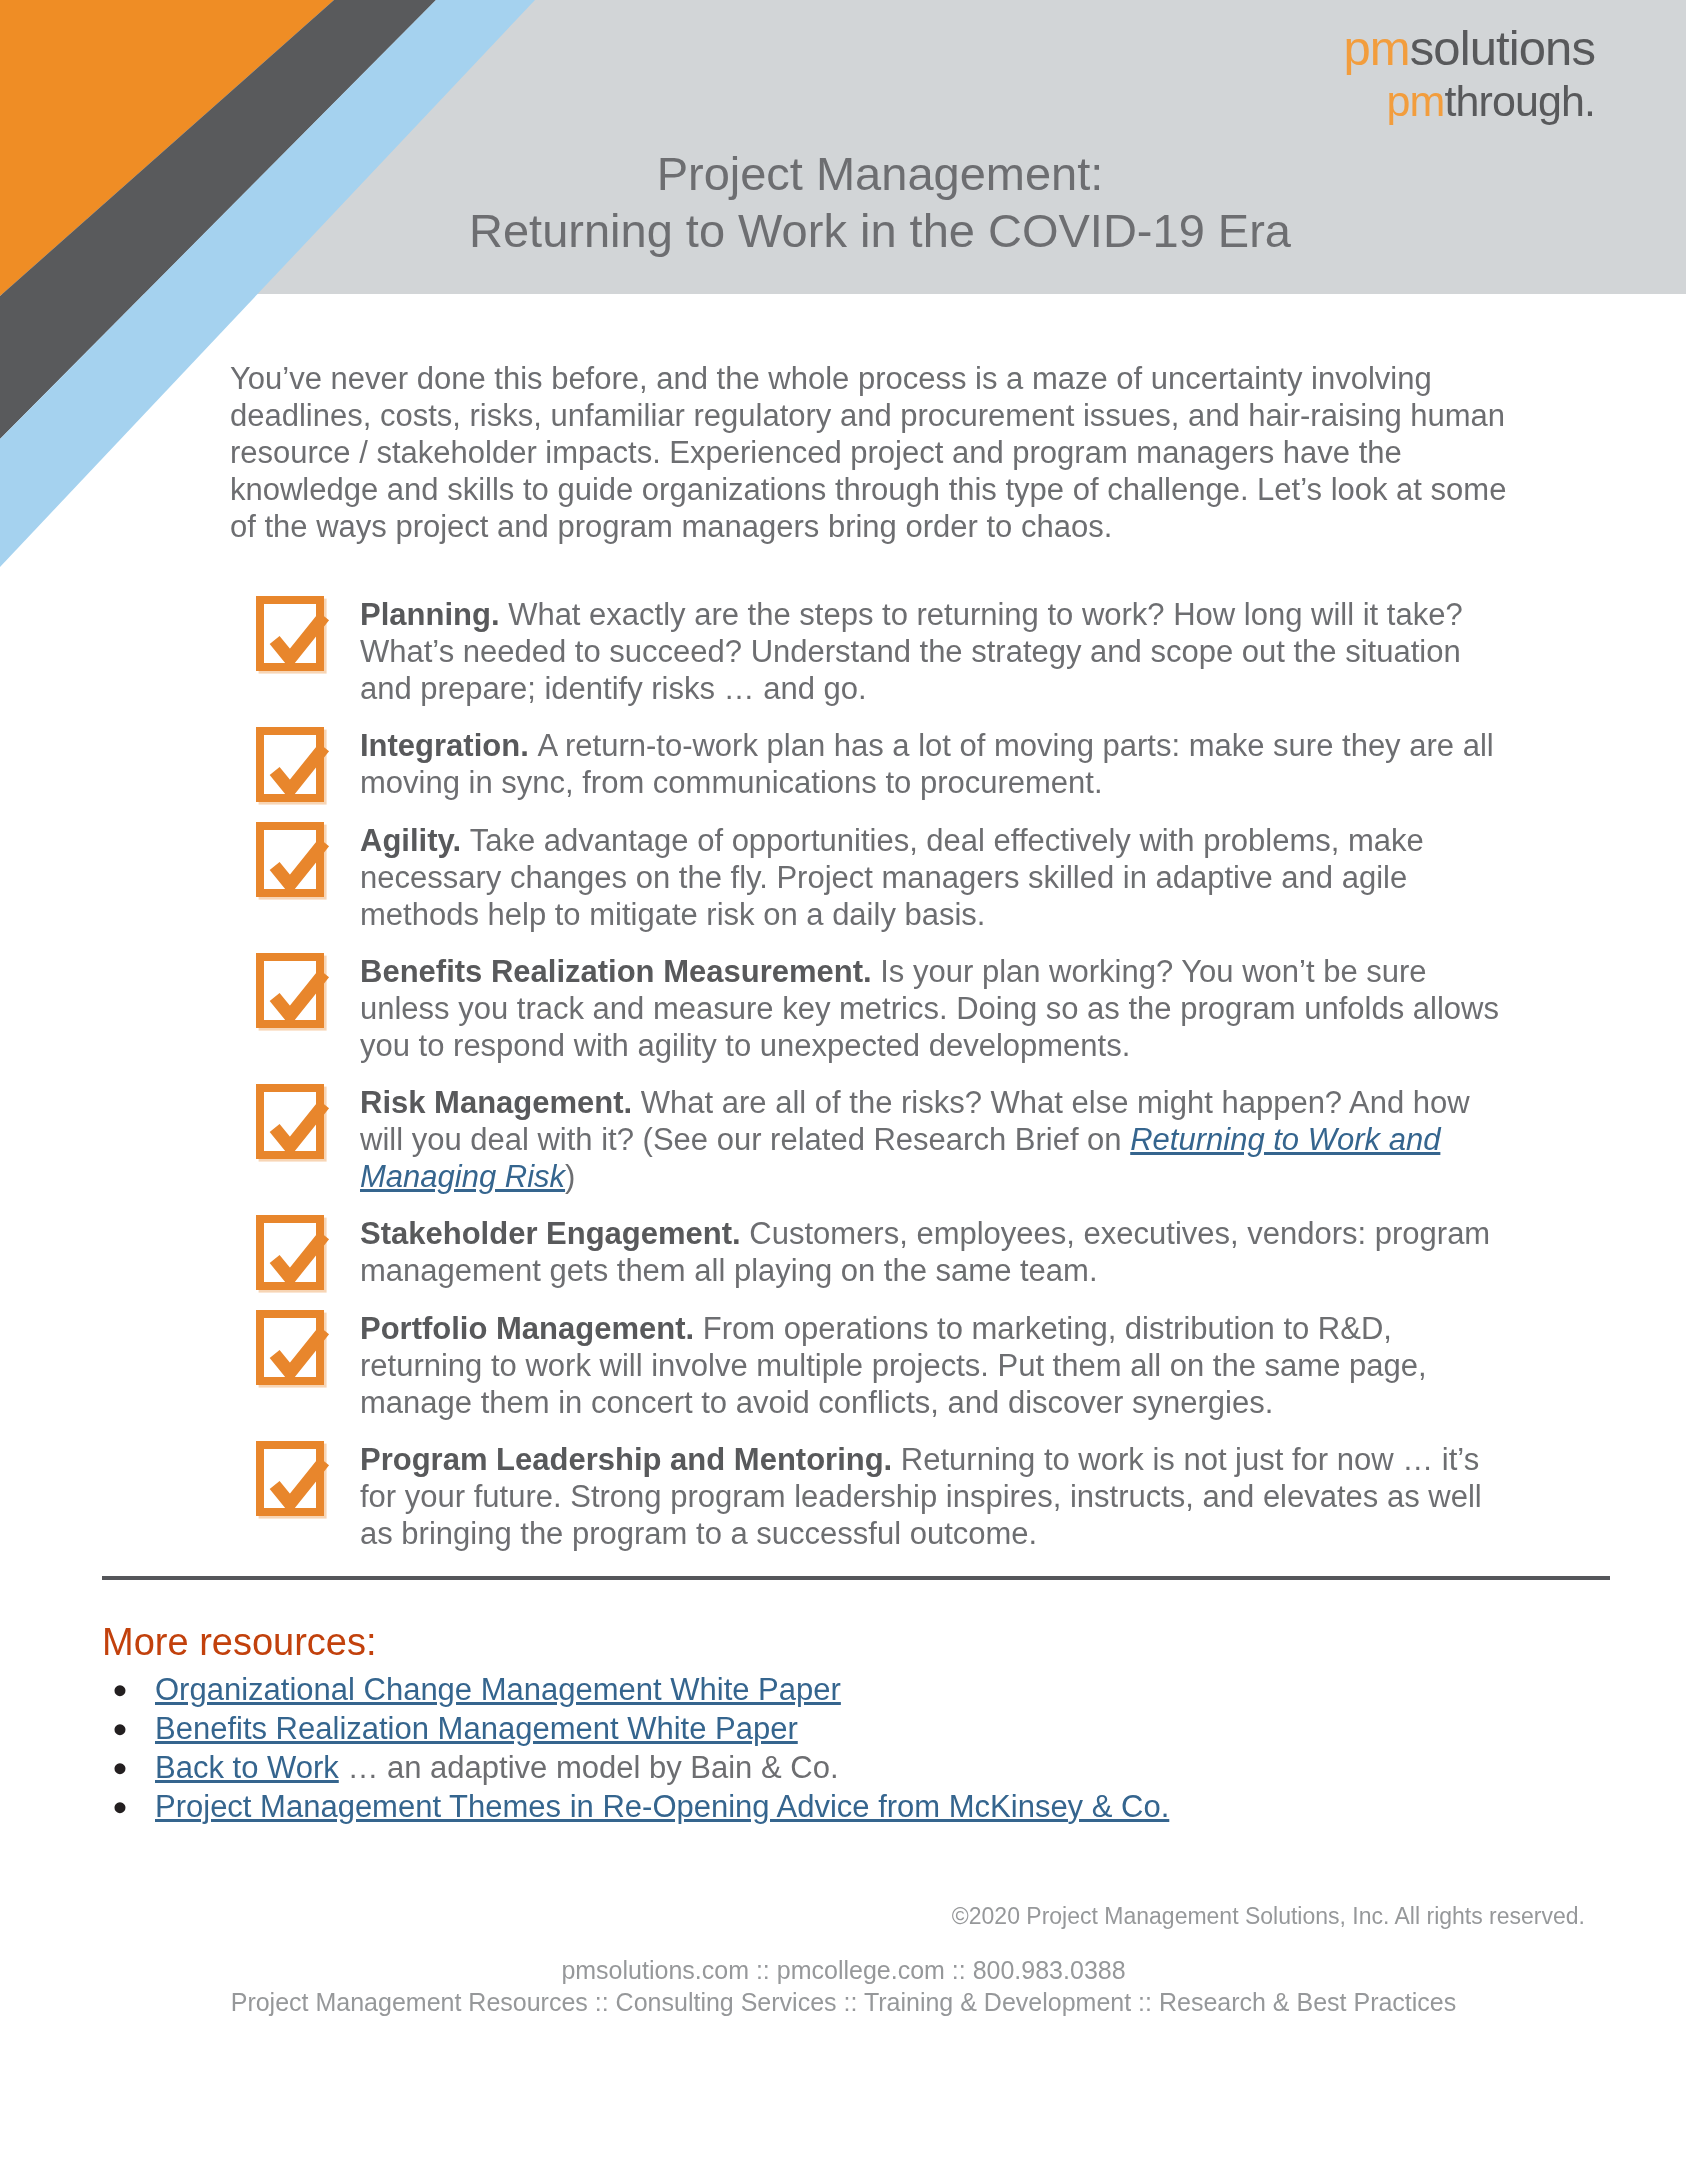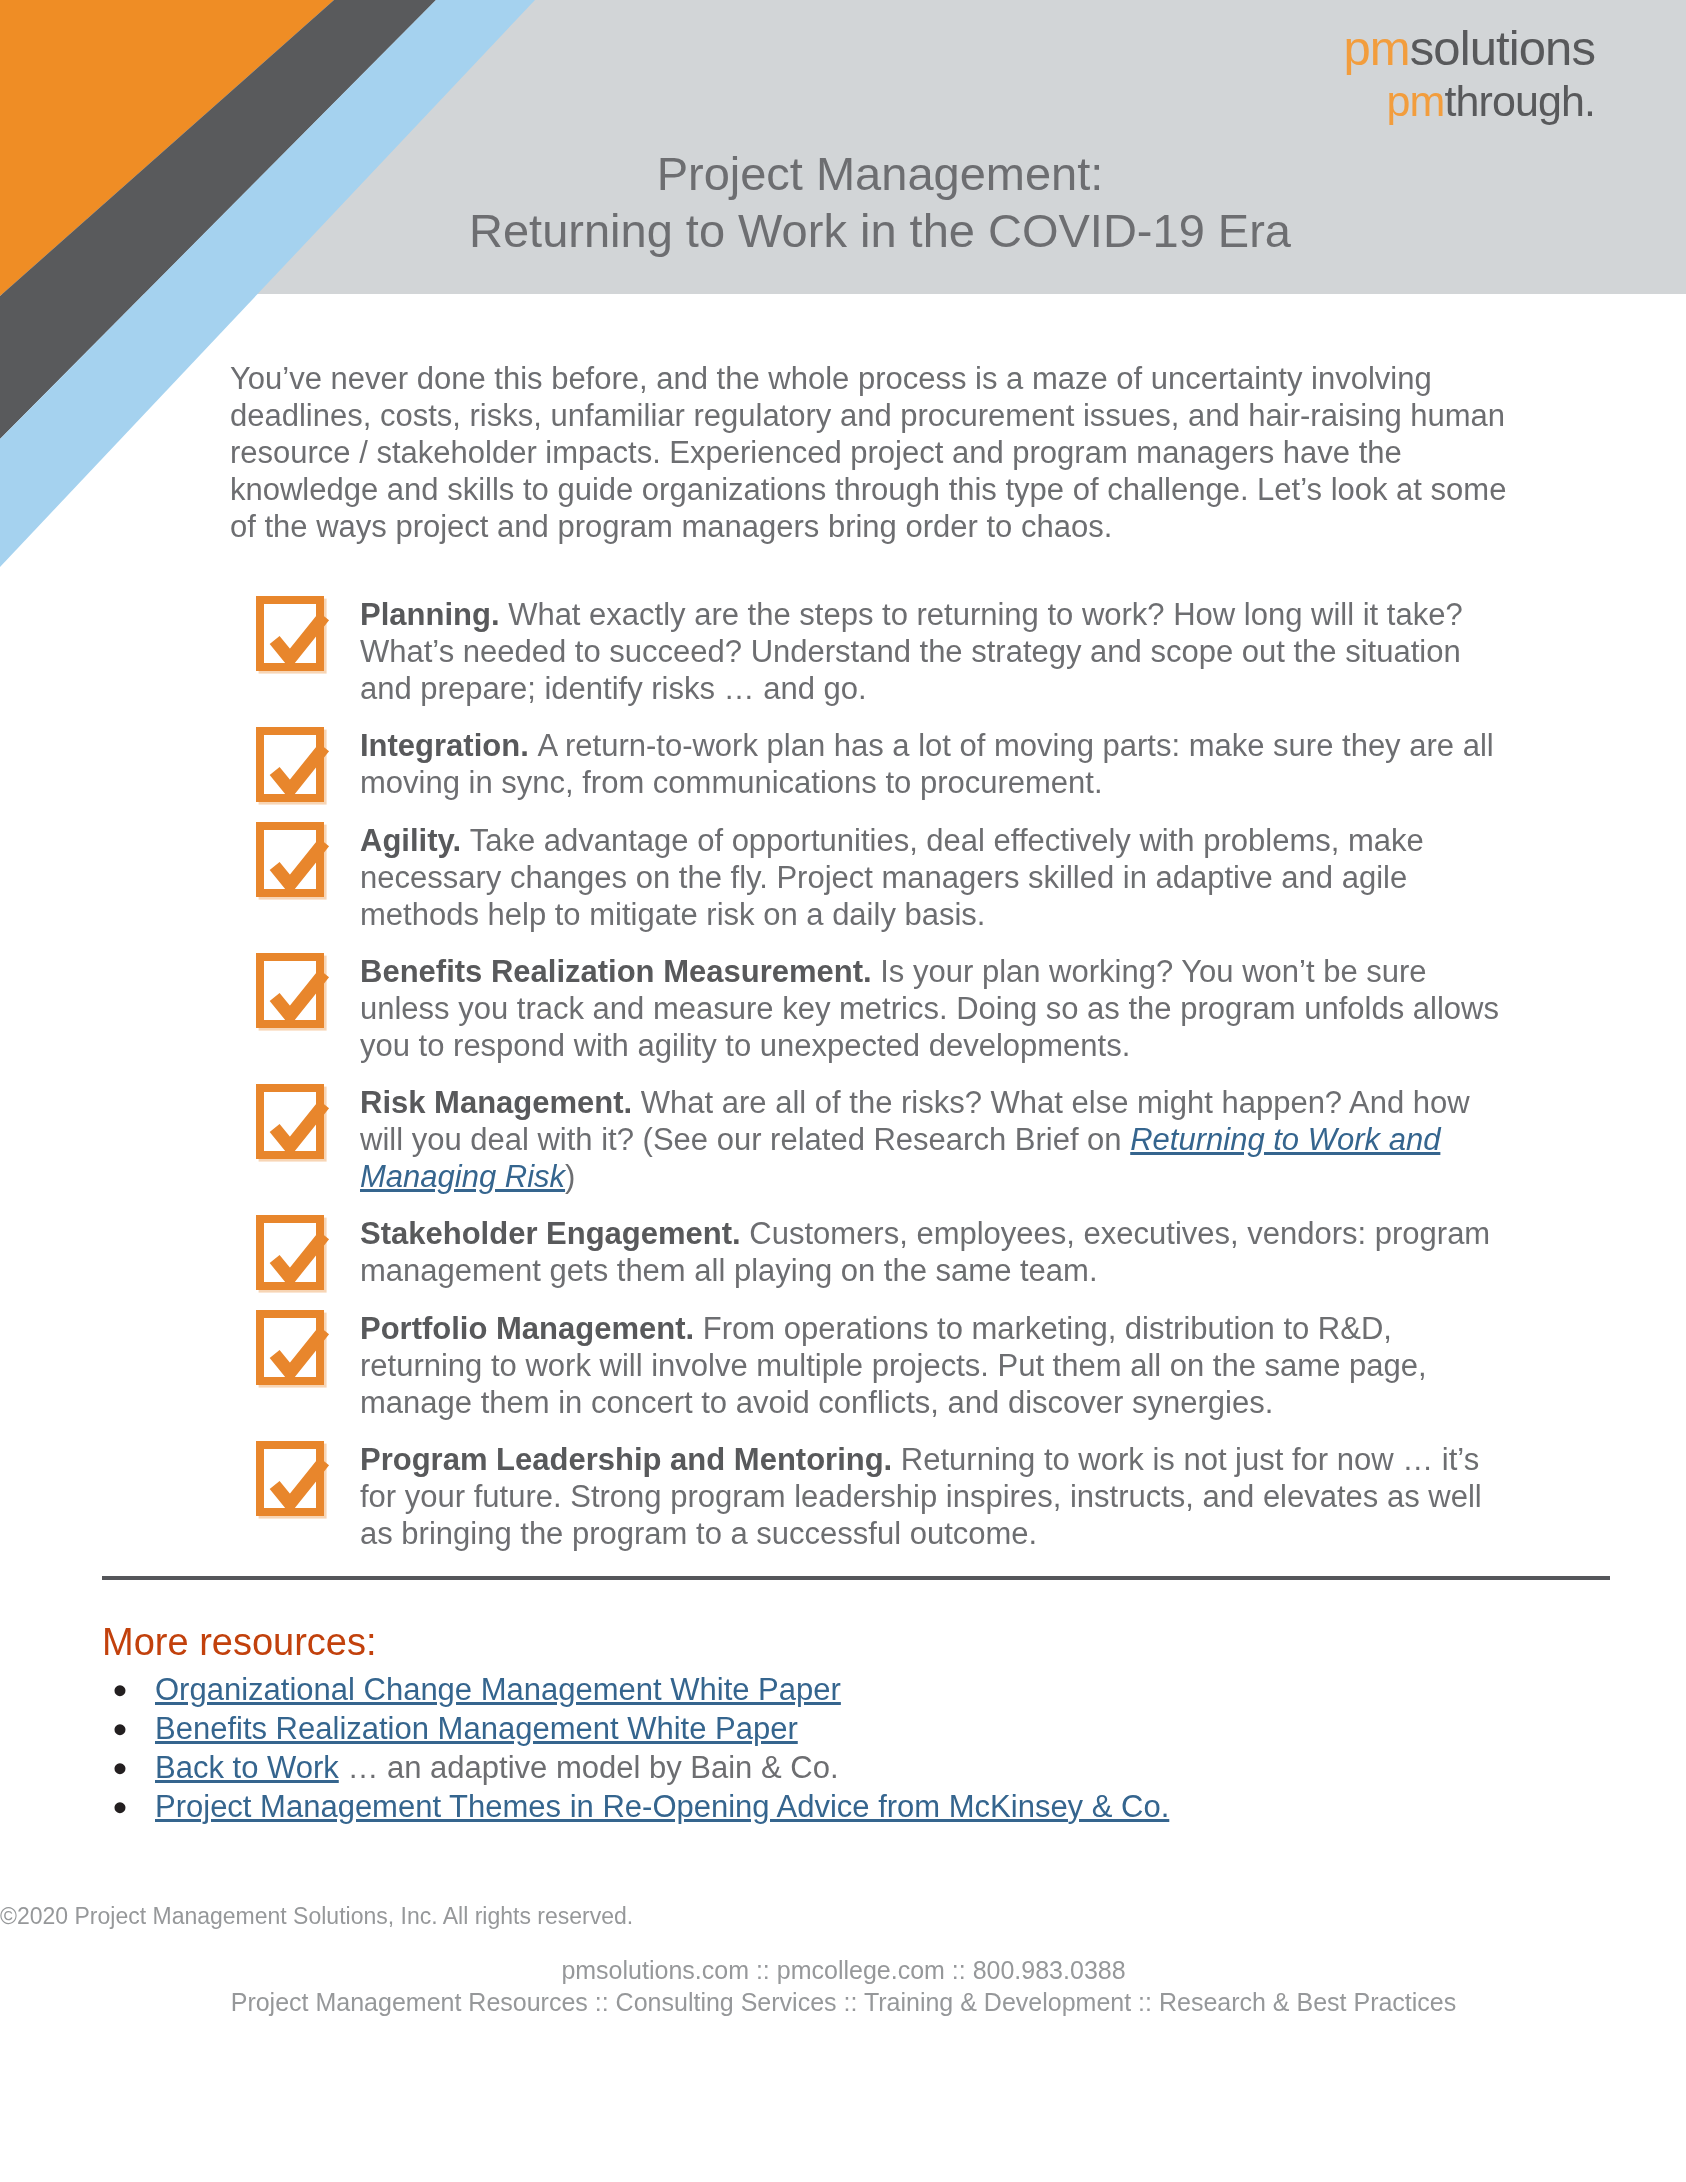--- a/index.html
+++ b/index.html
@@ -85,21 +85,21 @@
     padding-left:53px; position:relative;
   }
   .resources li .bullet {
     position:absolute; left:10.2px; top:0;
     color:#231f20; font-size:25.6px;
   }
 
   
   .copyright {
     margin:77px 102px 0 0;
-    text-align:left;
+    text-align:right;
     font-size:23px; color:#96989a;
   }
   .footer {
     margin-top:24px;
     text-align:center;
     font-size:25px; line-height:32px; color:#96989a;
   }
 </style>
 </head>
 <body>

